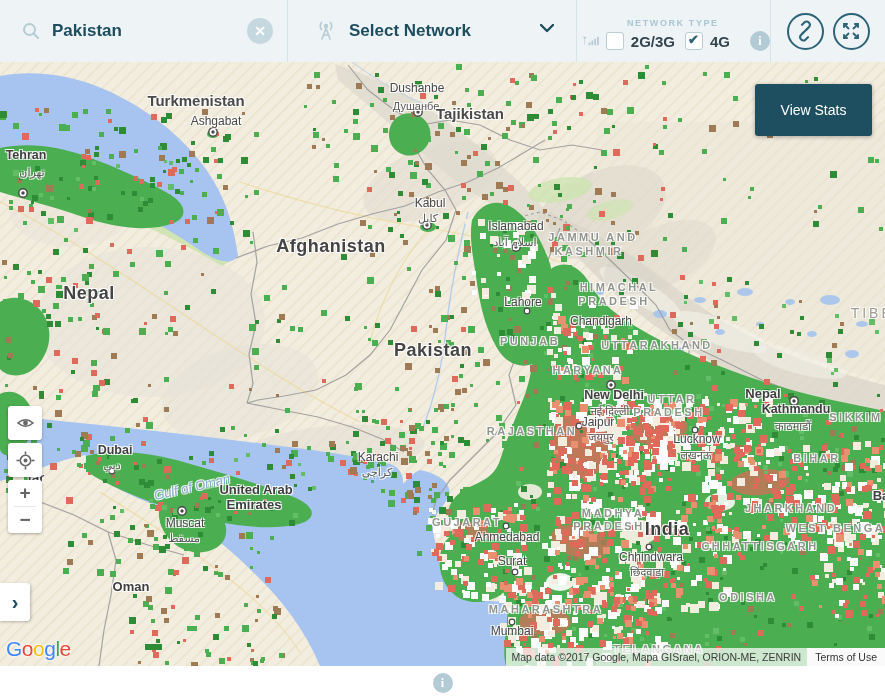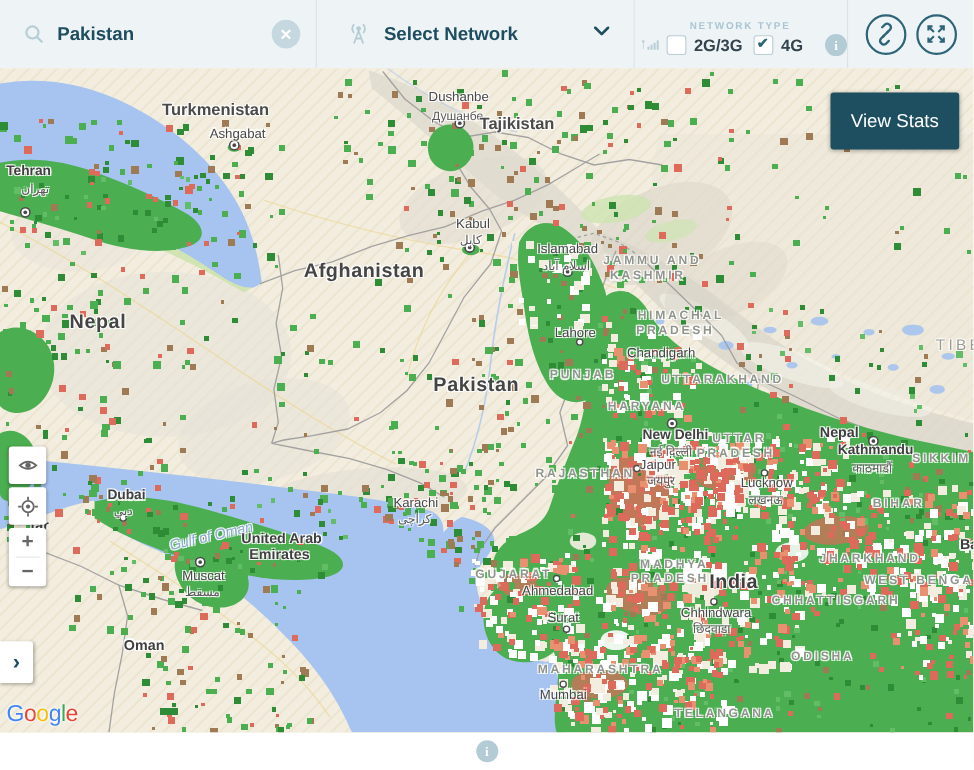--- a/index.html
+++ b/index.html
@@ -50,21 +50,21 @@
   .lbl.country-xxl { font-size:18px; font-weight:bold; color:#3f3f3f; letter-spacing:.5px; }
   .lbl.country-sm  { font-size:13px; font-weight:bold; color:#3f3f3f; }
   .lbl.city        { font-size:12px; color:#474747; }
   .lbl.city-bold   { font-size:12.5px; font-weight:bold; color:#404040; }
   .lbl.native      { font-size:11px; color:#5a5a5a; }
   .lbl.state       { font-size:11px; font-weight:bold; color:#8f958d; letter-spacing:2.5px; }
   .lbl.region      { font-size:14px; color:#9b9b93; letter-spacing:3px; }
   .lbl.water       { font-size:13px; font-style:italic; color:#8da8da; }
 
   .view-stats { position:absolute; top:22px; right:13px; width:117px; height:52px;
-    background:#1d4f60; color:#fff; border:none; border-radius:3px; font-size:17px;
+    background:#1d4f60; color:#fff; border:none; border-radius:3px; font-size:14px;
     font-family:"Liberation Sans",sans-serif; cursor:pointer;
     box-shadow:0 1px 4px rgba(0,0,0,.3); }
   .ctrl { position:absolute; left:8px; width:34px; background:#fff; border-radius:3px;
     box-shadow:0 1px 3px rgba(0,0,0,.3); display:flex; align-items:center;
     justify-content:center; cursor:pointer; }
   .ctrl-eye { top:344px; height:34px; }
   .ctrl-loc { top:381px; height:34px; }
   .ctrl-zoom { top:418px; height:53px; flex-direction:column; padding:0; }
   .zbtn { width:34px; height:26px; border:none; background:transparent; color:#666;
     font-size:19px; font-weight:bold; cursor:pointer; line-height:24px; }
@@ -3025,17 +3025,21 @@
 <div class="ctrl ctrl-zoom">
   <button class="zbtn">+</button>
   <div class="zsep"></div>
   <button class="zbtn">−</button>
 </div>
 
 <div class="panel-tab">›</div>
 
 <div class="google-logo" id="google-logo"><span style="color: rgb(66, 133, 244);">G</span><span style="color: rgb(234, 67, 53);">o</span><span style="color: rgb(251, 188, 5);">o</span><span style="color: rgb(66, 133, 244);">g</span><span style="color: rgb(52, 168, 83);">l</span><span style="color: rgb(234, 67, 53);">e</span></div>
 
+<div class="attr-row">
+  <span class="attr-text">Map data ©2017 Google, Mapa GISrael, ORION-ME, ZENRIN</span>
+  <span class="attr-terms">Terms of Use</span>
+</div>
 </div>
 
 <div class="footer">
   <div class="info-dot">i</div>
 </div>
 
 </body></html>

